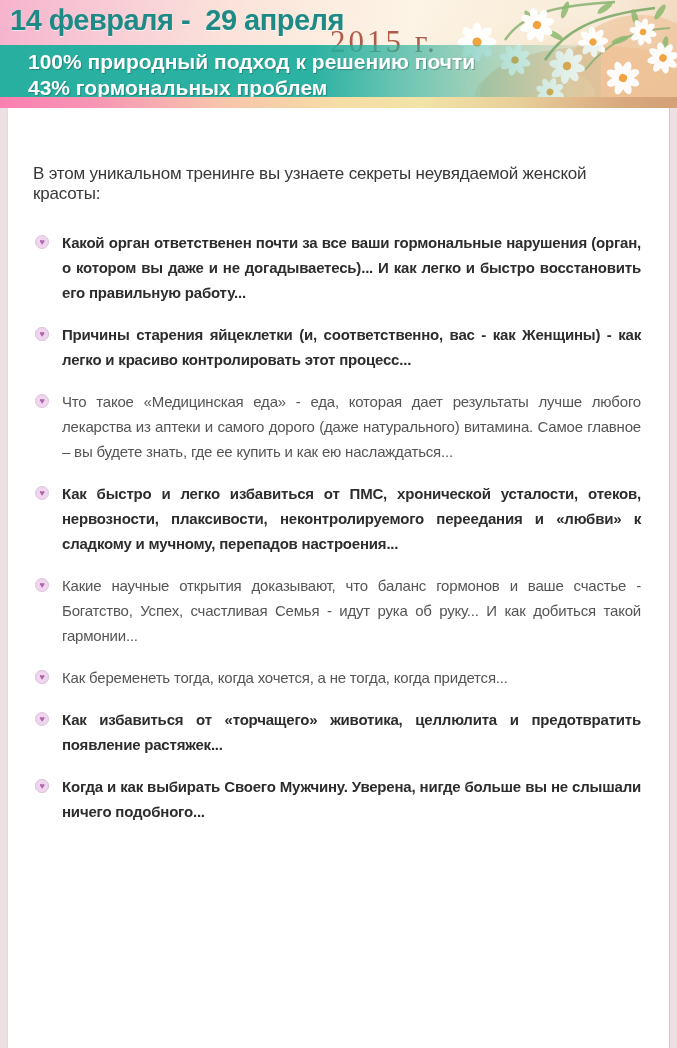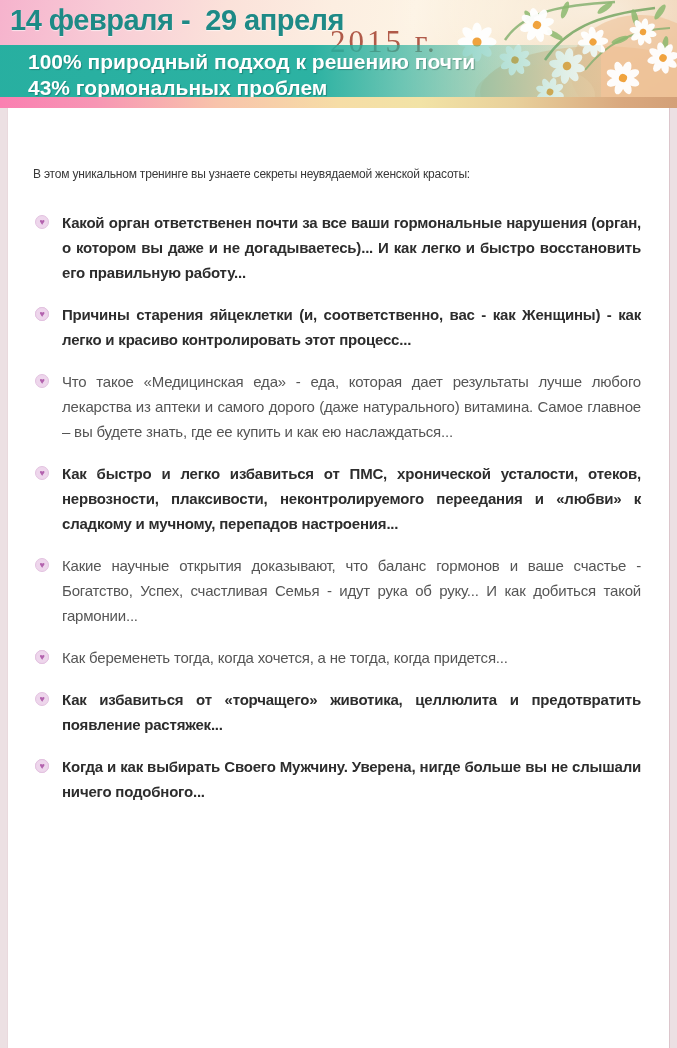--- a/index.html
+++ b/index.html
@@ -49,21 +49,21 @@
     border-left:1px solid #e9d9dd;border-right:1px solid #dcc6cc;
     padding:26px 28px 30px 25px;
   }
   .page-title{
     margin:8px 0 0 0;text-align:center;
     font-size:24px;line-height:33px;font-weight:bold;
     color:#c42c83;letter-spacing:-0.3px;
   }
   .page-title em{font-style:italic;}
   .intro{
-    margin:30px 0 0 0;font-size:12px;line-height:20px;color:#383838;
+    margin:30px 0 0 0;font-size:17px;line-height:20px;color:#383838;
     letter-spacing:-0.2px;
   }
   .benefits{list-style:none;margin:26px 0 0 0;padding:0;}
   .benefit{
     position:relative;padding-left:29px;margin-bottom:17px;
     font-size:15px;line-height:25px;color:#555555;
     text-align:justify;letter-spacing:-0.2px;
   }
   .benefit.bold{font-weight:bold;color:#2d2d2d;}
   .bullet{

